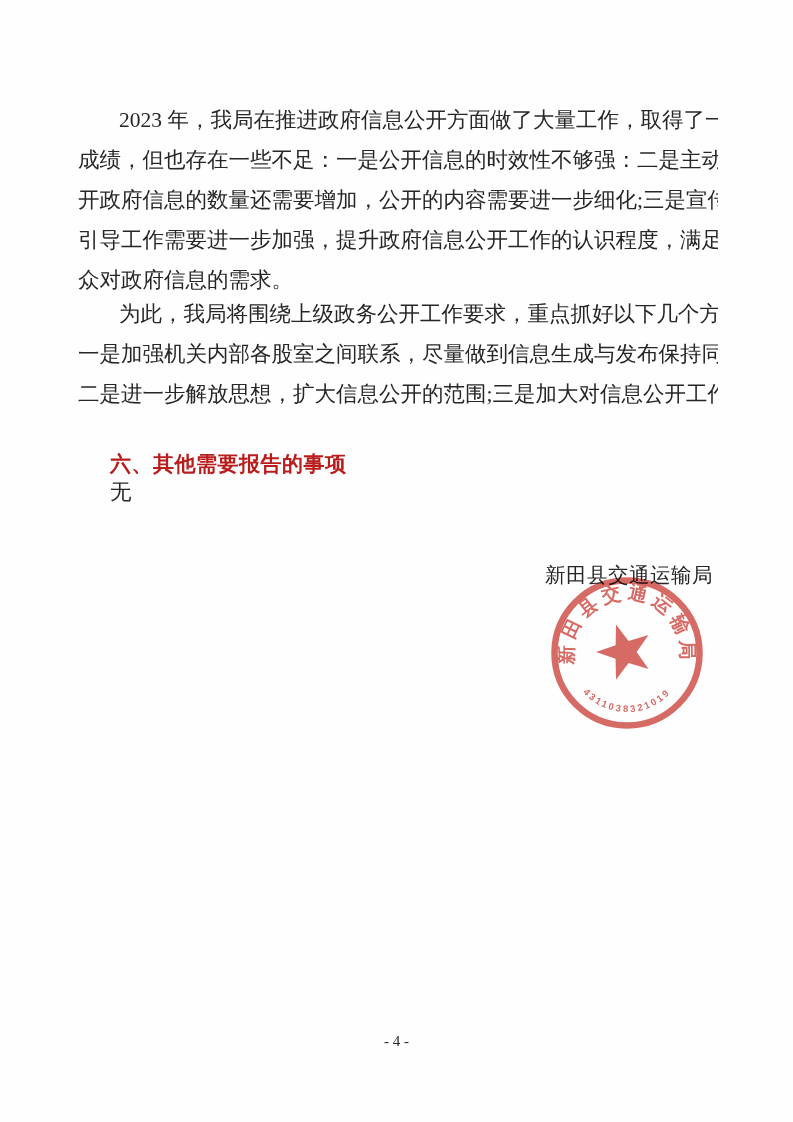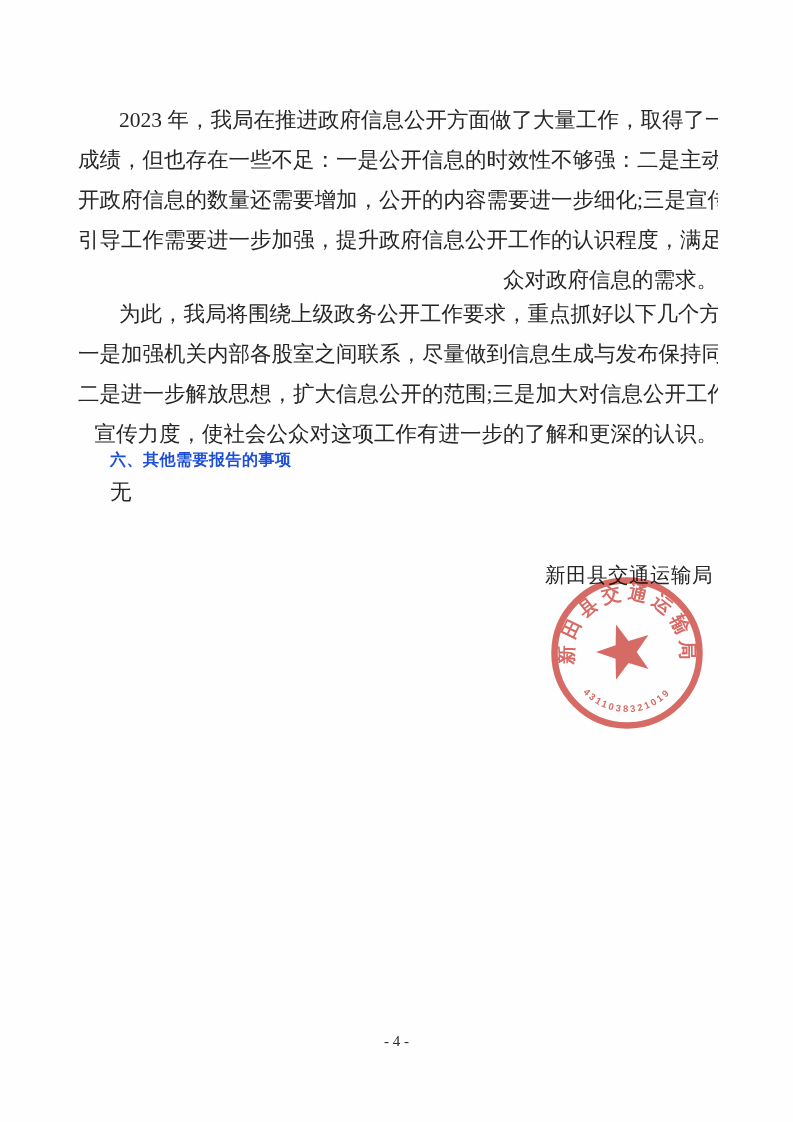--- a/index.html
+++ b/index.html
@@ -26,32 +26,32 @@
   .para1 { top: 100px; }
   .para2 { top: 294px; }
   .jline {
     text-align: justify;
     text-align-last: justify;
     height: 40px;
     overflow: hidden;
     white-space: nowrap;
   }
   .plainline {
-    text-align: right;
+    text-align: left;
     height: 40px;
   }
   .indent2 { text-indent: 41px; }
   .heading {
     position: absolute;
     left: 110px;
     top: 450px;
-    font-size: 16px;
+    font-size: 21px;
     font-weight: bold;
     font-family: "Liberation Sans", "DejaVu Sans", sans-serif;
-    color: #1d4ed8;
+    color: #b91c1c;
     letter-spacing: 0.5px;
   }
   .none-text {
     position: absolute;
     left: 110px;
     top: 477px;
     font-size: 21.5px;
   }
   .sig-org {
     position: absolute;
@@ -109,21 +109,20 @@
     <div class="jline">成绩，但也存在一些不足：一是公开信息的时效性不够强：二是主动公</div>
     <div class="jline">开政府信息的数量还需要增加，公开的内容需要进一步细化;三是宣传和</div>
     <div class="jline">引导工作需要进一步加强，提升政府信息公开工作的认识程度，满足公</div>
     <div class="plainline">众对政府信息的需求。</div>
   </div>
 
   <div class="para para2">
     <div class="jline indent2">为此，我局将围绕上级政务公开工作要求，重点抓好以下几个方面：</div>
     <div class="jline">一是加强机关内部各股室之间联系，尽量做到信息生成与发布保持同步;</div>
     <div class="jline">二是进一步解放思想，扩大信息公开的范围;三是加大对信息公开工作的</div>
-    <div class="plainline">宣传力度，使社会公众对这项工作有进一步的了解和更深的认识。</div>
   </div>
 
   <div class="heading">六、其他需要报告的事项</div>
 
   <div class="none-text">无</div>
 
   <div class="sig-org">新田县交通运输局</div>
 
   <svg class="seal" viewBox="0 0 170 170" xmlns="http://www.w3.org/2000/svg">
     <circle cx="85" cy="85" r="72.5" fill="none" stroke="#cf4a44" stroke-width="6.5"></circle>

